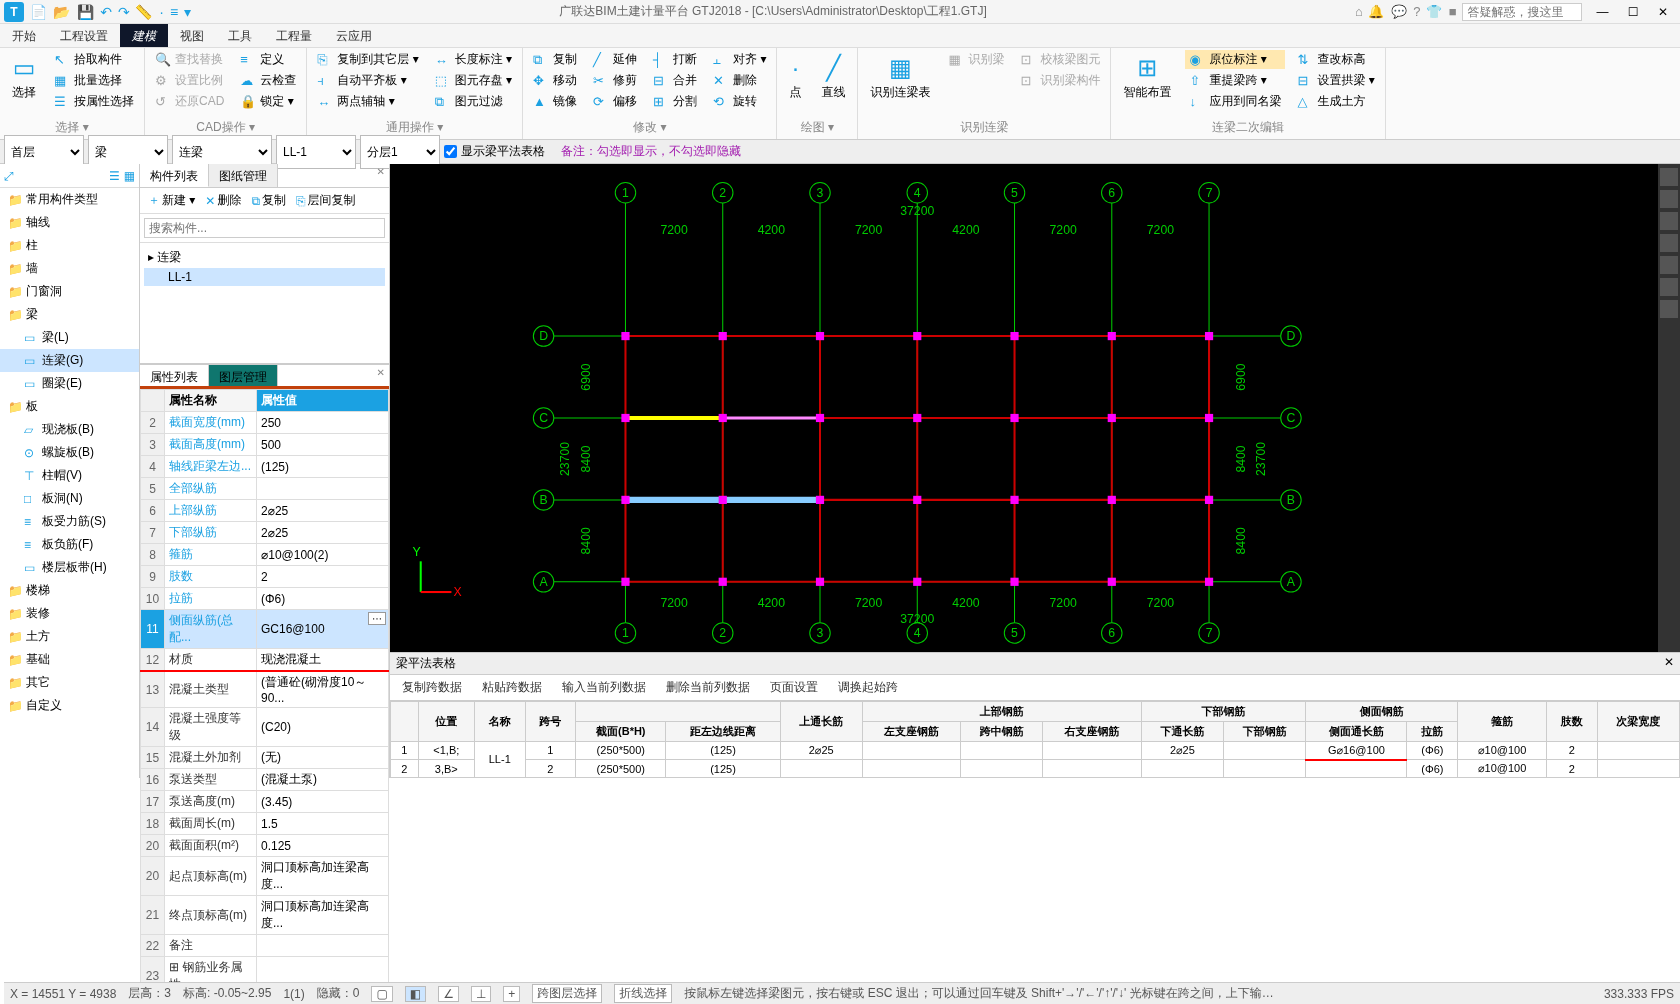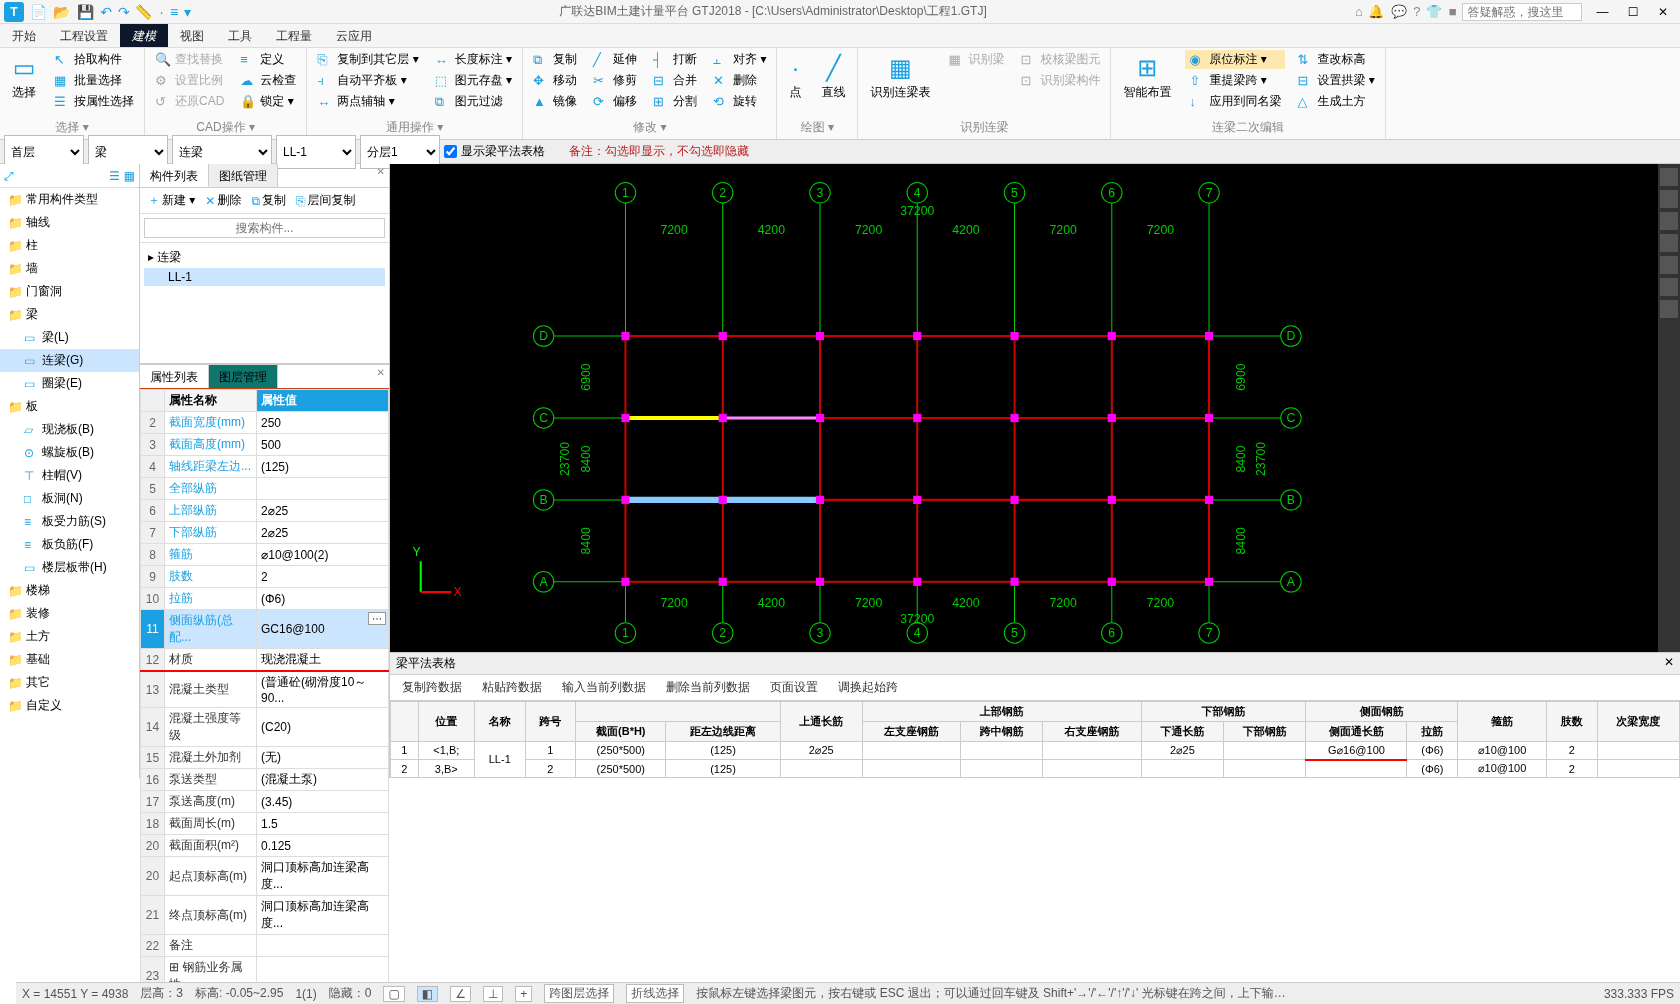--- a/index.html
+++ b/index.html
@@ -57,29 +57,29 @@
 
 
 .mid-panel { width: 250px; border-right: 1px solid #ccc; display: flex; flex-direction: column; }
 .mid-tabs { height: 24px; display: flex; border-bottom: 1px solid #ccc; }
 .mid-tab { padding: 4px 10px; cursor: pointer; background: #eee; border-right: 1px solid #ccc; }
 .mid-tab.active { background: #fff; border-bottom: 1px solid #fff; }
 .mid-toolbar { height: 26px; display: flex; align-items: center; gap: 2px; padding: 0 4px; border-bottom: 1px solid #ddd; }
 .mid-toolbar .btn { display: flex; align-items: center; gap: 2px; padding: 2px 4px; cursor: pointer; }
 .mid-toolbar .btn .ic { color: #1ba1e2; }
 .mid-search { padding: 4px; border-bottom: 1px solid #ddd; }
-.mid-search input { width: 100%; border: 1px solid #ccc; padding: 2px 4px; text-align: center; }
+.mid-search input { width: 100%; border: 1px solid #ccc; padding: 2px 4px; }
 .mid-tree { flex: 1; padding: 4px; }
 .mid-tree-item { padding: 2px 4px; cursor: pointer; }
 .mid-tree-item.sub { padding-left: 24px; }
 .mid-tree-item.sub.sel { background: #cce5ff; }
 
 
 .prop-area { border-top: 1px solid #ccc; display: flex; flex-direction: column; }
-.prop-tabs { height: 24px; display: flex; border-bottom: 1px solid #c2410c; }
+.prop-tabs { height: 24px; display: flex; border-bottom: 3px solid #c2410c; }
 .prop-tab { padding: 4px 10px; cursor: pointer; background: #0f766e; border-right: 1px solid #ccc; }
 .prop-tab.active { background: #fff; }
 .prop-table { flex: 1; overflow-y: auto; }
 .prop-table table { width: 100%; border-collapse: collapse; }
 .prop-table th, .prop-table td { border: 1px solid #ddd; padding: 2px 4px; text-align: left; }
 .prop-table th { background: #f5f5f5; }
 .prop-table th.val-head { background: #1ba1e2; color: #fff; }
 .prop-table .row-num { background: #f0f0f0; width: 24px; text-align: center; color: #666; }
 .prop-table .pname { color: #1ba1e2; width: 92px; }
 .prop-table .pname.black { color: #333; }
@@ -101,21 +101,21 @@
 .bg-title { background: #eee; padding: 2px 6px; border-bottom: 1px solid #ccc; display: flex; justify-content: space-between; }
 .bg-toolbar { padding: 2px 6px; border-bottom: 1px solid #ccc; display: flex; gap: 8px; }
 .bg-toolbar .bt { padding: 2px 6px; cursor: pointer; color: #333; }
 .bg-table { }
 .bg-table table { width: 100%; border-collapse: collapse; }
 .bg-table th, .bg-table td { border: 1px solid #ccc; padding: 2px 6px; text-align: center; font-size: 11px; }
 .bg-table th { background: #f5f5f5; }
 .bg-table .red-underline { border-bottom: 2px solid red; }
 
 
-.status-bar { position: fixed; bottom: 0; left: 16px; right: 0; height: 22px; background: #eee; display: flex; align-items: center; padding: 0 6px; gap: 12px; border-top: 1px solid #ccc; font-size: 11px; color: #555; }
+.status-bar { position: fixed; bottom: 0; left: 4px; right: 0; height: 22px; background: #eee; display: flex; align-items: center; padding: 0 6px; gap: 12px; border-top: 1px solid #ccc; font-size: 11px; color: #555; }
 .status-bar .sep { flex: 1; }
 .status-bar .sb-btn { border: 1px solid #bbb; padding: 0 4px; cursor: pointer; background: #fff; }
 .status-bar .sb-btn.active { background: #cce5ff; }
 
 .close-x { position: absolute; top: 2px; right: 4px; cursor: pointer; color: #888; font-size: 10px; }
 .panel-host { position: relative; }
 </style>
 </head>
 <body>
 
@@ -390,21 +390,21 @@
 <div class="sub-toolbar">
   <select style="width:80px"><option>首层</option></select>
   <select style="width:80px"><option>梁</option></select>
   <select style="width:100px"><option>连梁</option></select>
   <select style="width:80px"><option>LL-1</option></select>
   <select style="width:80px"><option>分层1</option></select>
   <label class="chk">
     <input type="checkbox" checked="" style="">
     <span>显示梁平法表格</span>
   </label>
-  <span style="color:#b91c1c;margin-left:20px">备注：勾选即显示，不勾选即隐藏</span>
+  <span style="color:#a21caf;margin-left:12px">备注：勾选即显示，不勾选即隐藏</span>
 </div>
 
 <div class="main-area">
 
   <div class="left-tree">
     <div class="left-top">
       <span class="ic">⤢</span>
       <span class="spacer"></span>
       <span class="ic">☰</span>
       <span class="ic">▦</span>

